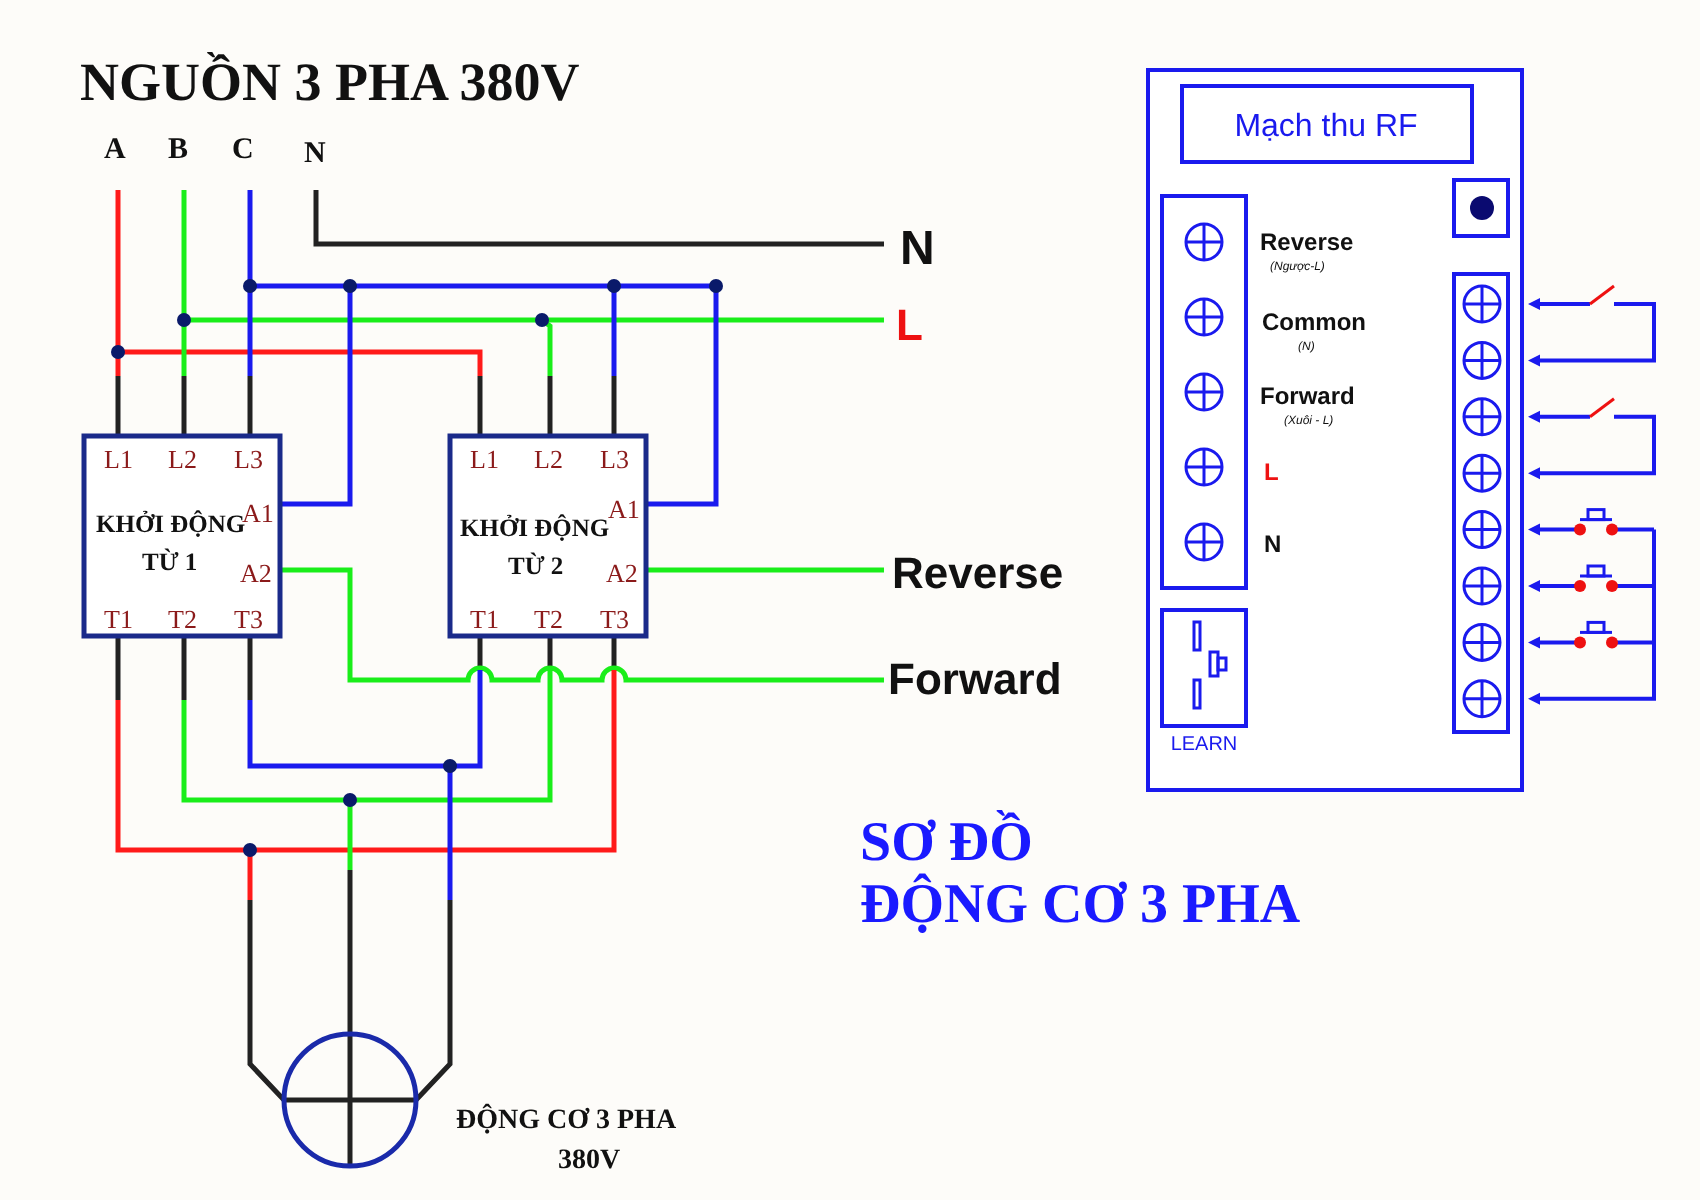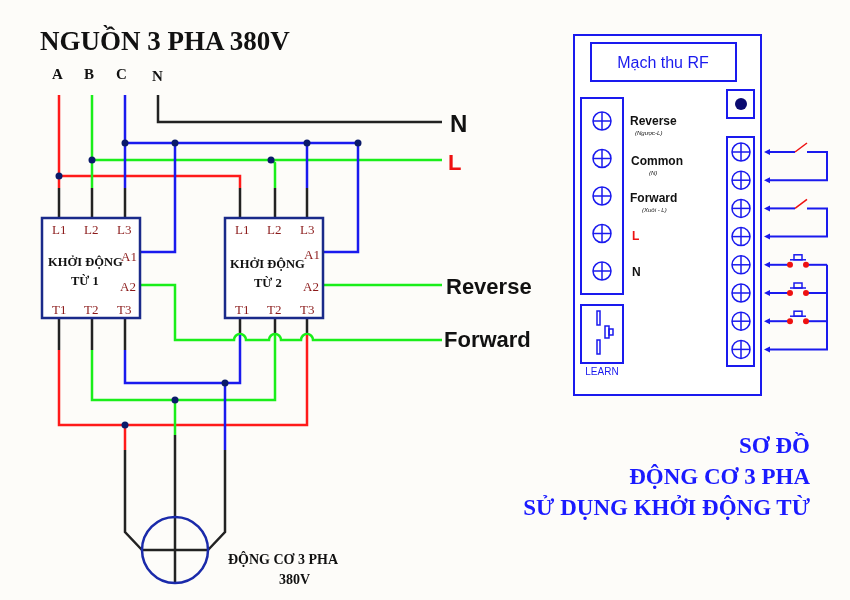--- a/index.html
+++ b/index.html
@@ -1,21 +1,21 @@
 <!DOCTYPE html>
 <html><head>
 <meta charset="utf-8">
 <style>
   html,body{margin:0;padding:0;background:#fdfcf9;}
   #stage{position:relative;width:850px;height:600px;overflow:hidden;background:#fdfcf9;}
   svg{position:absolute;left:0;top:0;}
   .serif{font-family:"Liberation Serif","DejaVu Serif",serif;}
   .sans{font-family:"Liberation Sans","DejaVu Sans",sans-serif;}
-  .caption{position:absolute;left:430px;top:430px;width:380px;text-align:right;color:#1a1aff;
-    font-family:"Liberation Serif","DejaVu Serif",serif;font-weight:bold;font-size:23px;line-height:31px;}
+  .caption{position:absolute;left:430px;top:406px;width:380px;text-align:left;color:#1a1aff;
+    font-family:"Liberation Serif","DejaVu Serif",serif;font-weight:bold;font-size:28px;line-height:31px;}
 </style>
 </head>
 <body>
 
 <div id="stage">
 <svg width="850" height="600" viewBox="0 0 850 600">
 
   <text x="40" y="50" class="serif" font-size="27" font-weight="bold" fill="#111">NGUỒN 3 PHA 380V</text>
 
   <text x="52" y="79" class="serif" font-size="15" font-weight="bold" fill="#111">A</text>
@@ -291,15 +291,14 @@
         </g>
         <g>
           <polygon points="764,349.4 770,346.4 770,352.4" fill="#1a1aee"></polygon>
         </g>
       </g>
 </svg>
 
 <div class="caption">
   <div>SƠ ĐỒ</div>
   <div>ĐỘNG CƠ 3 PHA</div>
-  <div>SỬ DỤNG KHỞI ĐỘNG TỪ</div>
 </div>
 </div>
 
 </body></html>

